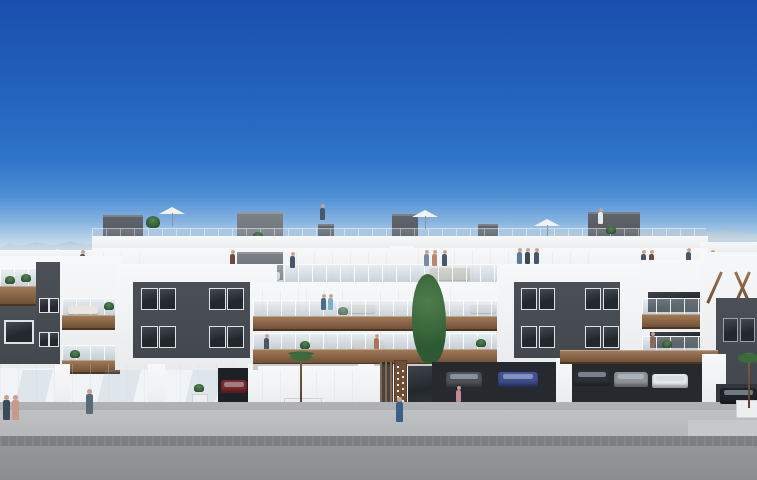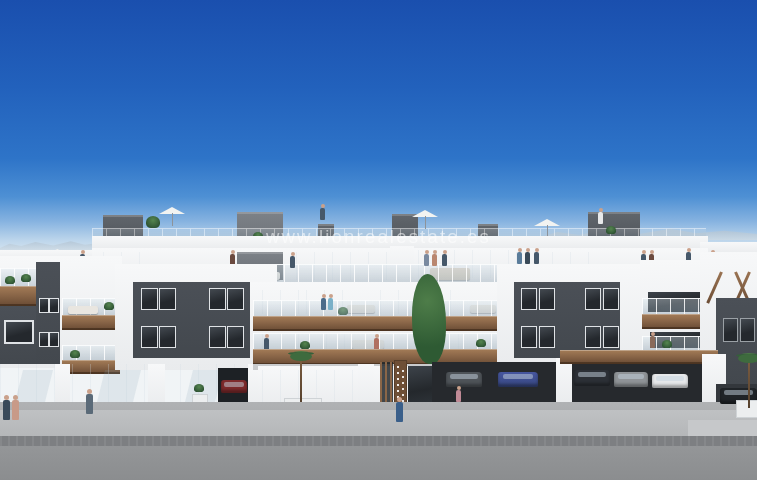--- a/index.html
+++ b/index.html
@@ -252,15 +252,14 @@
   <div class="a pavers" style="left:0;top:436px;width:757px;height:12px"></div>
   <div class="a asphalt" style="left:0;top:446px;width:757px;height:34px"></div>
   <div class="a car" style="left:720px;top:388px;width:37px;height:16px;background:#202428"></div>
   <div class="a planter" style="left:736px;top:400px;width:21px;height:16px"></div>
   <div class="a palm" style="left:748px;top:362px;height:46px"></div>
   <div class="a person lg" style="left:3px;top:400px;background:#3a4a5a"></div>
   <div class="a person lg" style="left:12px;top:400px;background:#c89a88"></div>
   <div class="a person lg" style="left:86px;top:394px;background:#5a6a78"></div>
   <div class="a person lg" style="left:396px;top:402px;background:#3a5f8a"></div>
 
-  <div class="a watermark">www.lionrealestate.es</div>
 
 </div>
 
 </body></html>

